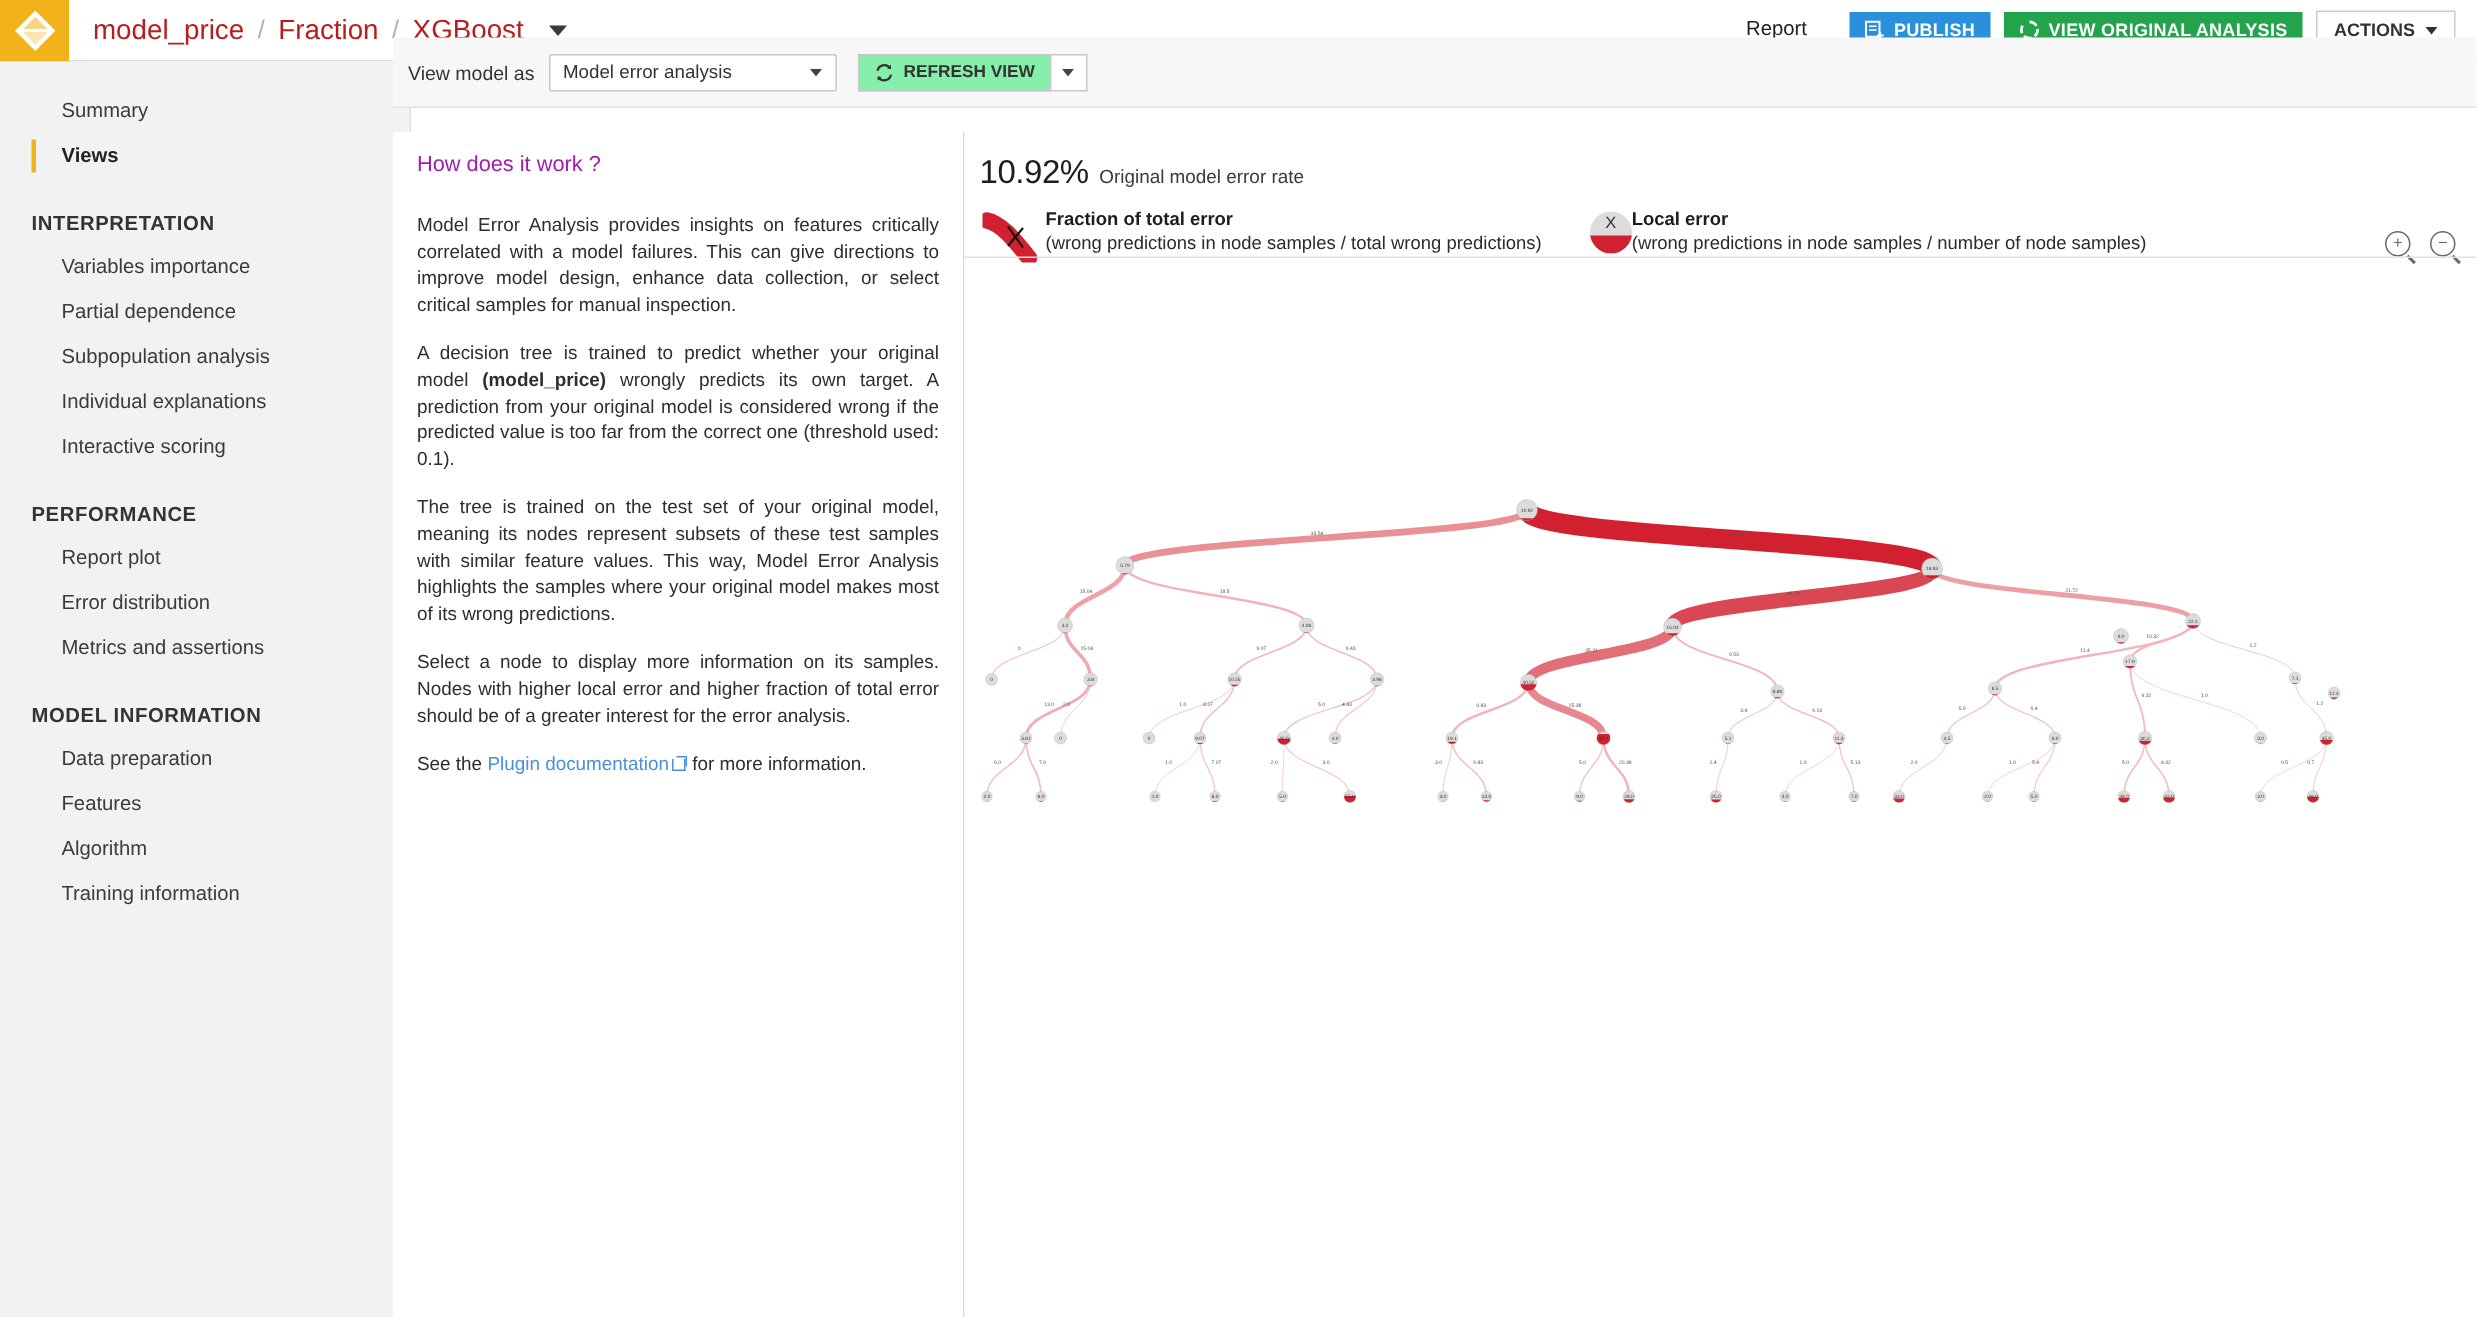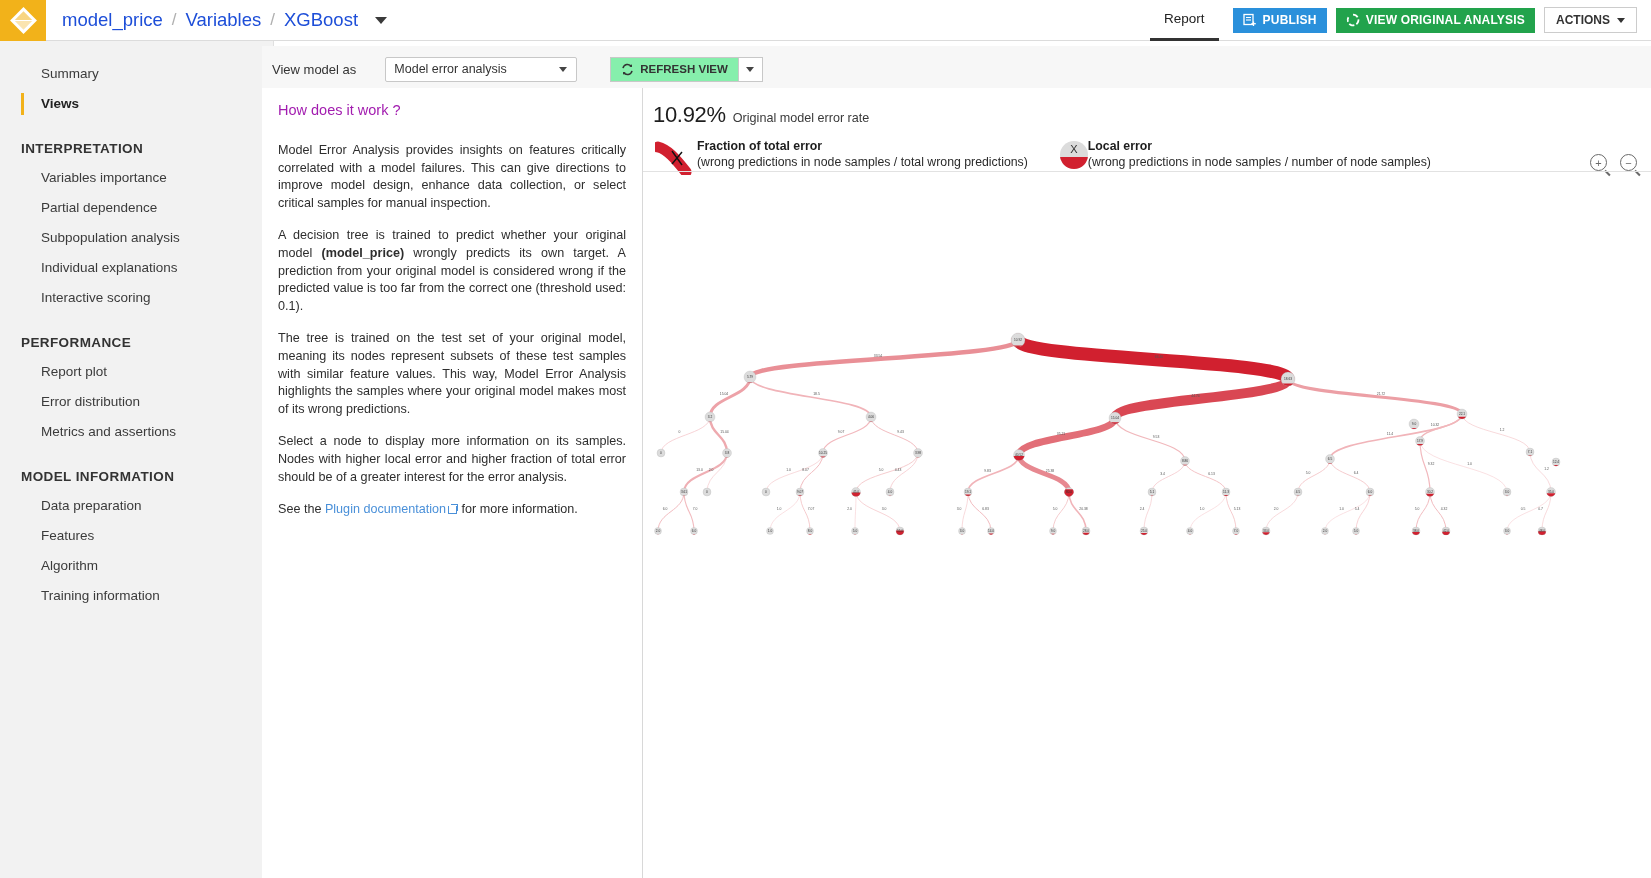--- a/index.html
+++ b/index.html
@@ -33,21 +33,21 @@
     content: ""; position: absolute; left: 3px; top: 3px;
     width: 13px; height: 13px;
     background:
       linear-gradient(135deg, rgba(242,178,26,0.55) 0 45%, transparent 45%),
       linear-gradient(315deg, rgba(242,178,26,0.35) 0 45%, transparent 45%);
   }
   #breadcrumb {
     display: flex; align-items: center; gap: 9px;
     margin-left: 16px; font-size: 18.5px; color: #222;
   }
-  #breadcrumb .crumb { color: #1d4ed8; cursor: pointer; }
+  #breadcrumb .crumb { color: #b91c1c; cursor: pointer; }
   #breadcrumb .sep { color: #b0b0b0; font-size: 17px; }
   #breadcrumb .caret {
     margin-left: 8px; width: 0; height: 0;
     border-left: 6px solid transparent; border-right: 6px solid transparent;
     border-top: 7px solid #3a3a3a; cursor: pointer;
   }
   #topbar-right {
     margin-left: auto; display: flex; align-items: center;
     gap: 0px; padding-right: 14px; height: 41px;
   }
@@ -88,23 +88,23 @@
     content: ""; position: absolute; left: 21px; top: 4px;
     width: 3px; height: 22px; background: #f2b21a;
   }
   .nav-section {
     font-size: 13.5px; font-weight: bold; color: #333;
     letter-spacing: .4px; padding: 22px 0 7px 21px;
   }
 
   
   #ctrlbar {
-    position: absolute; left: 262px; top: 46px; width: 1389px; height: 47px;
+    position: absolute; left: 262px; top: 25px; width: 1389px; height: 47px;
     background: #f7f7f7; border-bottom: 1px solid #e4e4e4;
-    display: flex; align-items: center; padding-left: 10px; gap: 19px;
+    display: flex; align-items: center; padding-left: 10px;
   }
   #ctrl-label { font-size: 13px; color: #333; margin-right: 10px; }
   #view-select {
     width: 192px; height: 25px; background: #fff;
     border: 1px solid #c8c8c8; border-radius: 2px;
     display: flex; align-items: center; padding: 0 8px;
     font-size: 12.5px; color: #333; cursor: pointer; position: relative;
   }
   #view-select .caret-sm {
     position: absolute; right: 9px; width: 0; height: 0;
@@ -214,21 +214,21 @@
 </head>
 <body>
 
 <div id="topbar">
   <div id="logo-tile">
     <div class="diamond"></div>
   </div>
   <div id="breadcrumb">
     <span class="crumb">model_price</span>
     <span class="sep">/</span>
-    <span class="crumb">Variables</span>
+    <span class="crumb">Fraction</span>
     <span class="sep">/</span>
     <span class="crumb">XGBoost</span>
     <span class="caret"></span>
   </div>
   <div id="topbar-right">
     <div id="report-tab">Report</div>
     <button class="tb-btn" id="publish-btn">
       <svg width="14" height="14" viewBox="0 0 14 14">
         <rect x="1" y="1.5" width="9" height="10" fill="none" stroke="#fff" stroke-width="1.3"></rect>
         <line x1="3" y1="4.5" x2="8" y2="4.5" stroke="#fff" stroke-width="1.1"></line>

